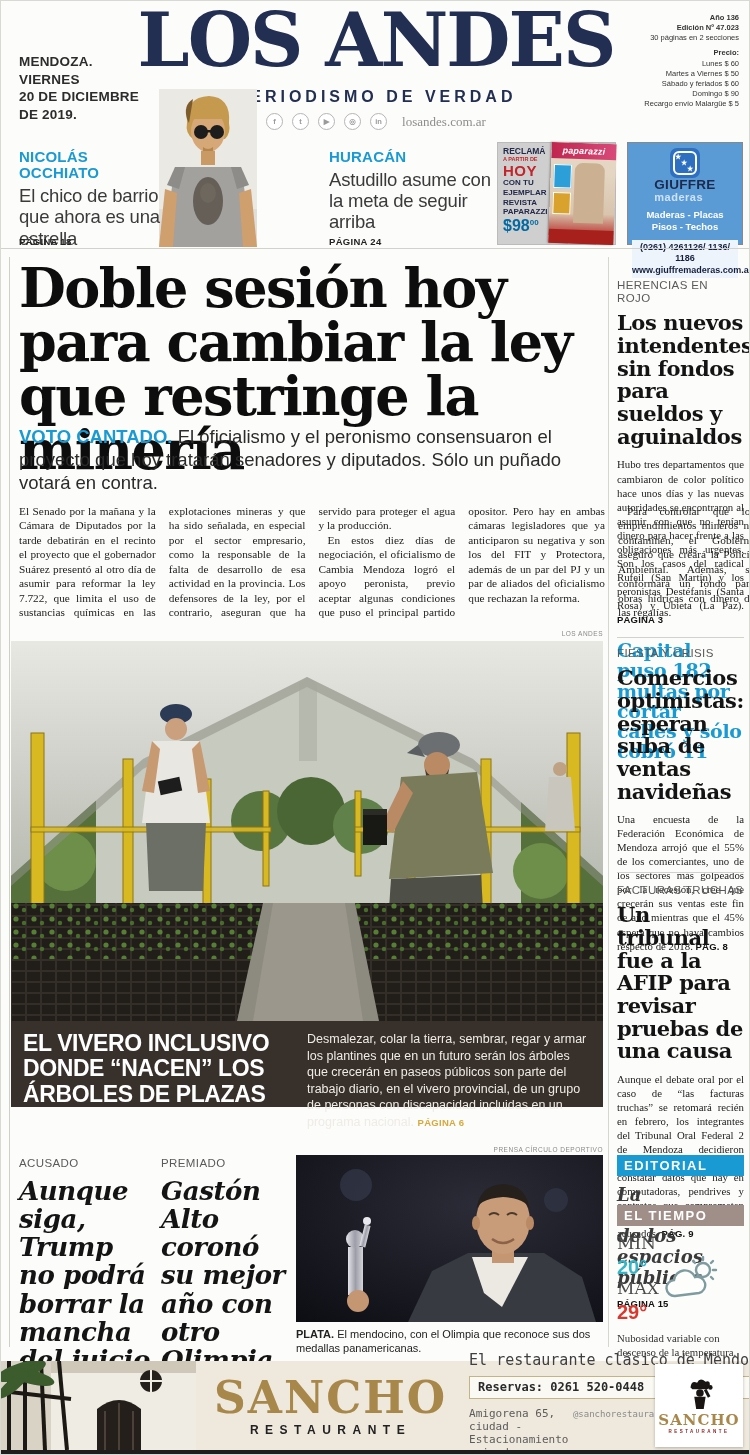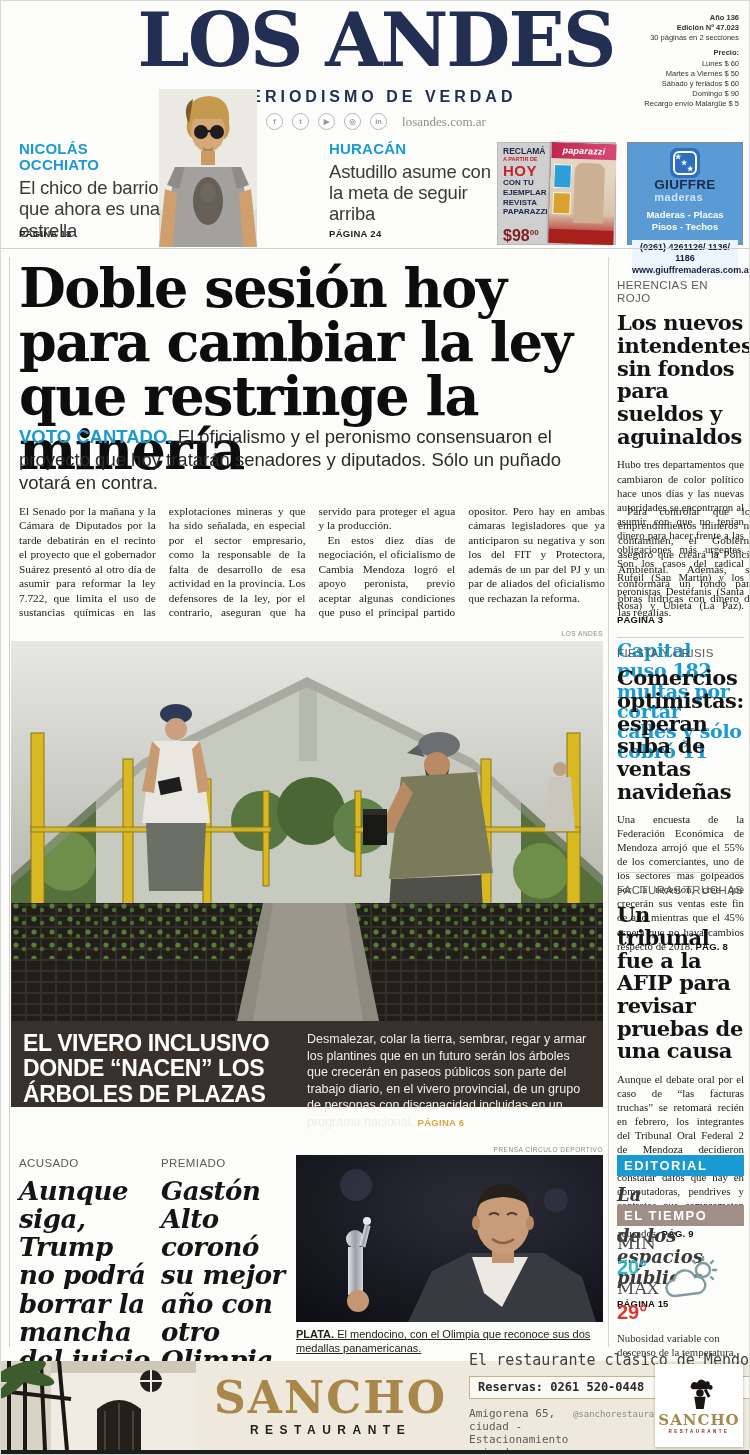--- a/index.html
+++ b/index.html
@@ -12,32 +12,32 @@
             font:700 74px/1 "DejaVu Serif","Liberation Serif",serif;color:#222e52;letter-spacing:-2px;}
   .tagline{left:0;top:88px;width:750px;text-align:center;
            font:600 16px/1 "Liberation Sans",sans-serif;color:#222e52;letter-spacing:4px;}
   .socialrow{left:0;top:112px;width:750px;display:flex;justify-content:center;gap:9px;align-items:center;}
   .sicon{width:15px;height:15px;border-radius:50%;border:1px solid #b5b5b5;color:#9a9a9a;
          font:700 7.5px/15px "Liberation Sans",sans-serif;text-align:center;background:#fff;}
   .weburl{font:400 13px/15px "Liberation Serif",serif;color:#8d8d8d;margin-left:6px;}
   .edition{right:10px;top:12px;text-align:right;font:400 7.5px/1.35 "Liberation Sans",sans-serif;color:#333;}
   .edition .b{font-weight:700;}
   
-  .teaser{top:140px;width:152px;}
+  .teaser{top:148px;width:152px;}
   .tkick{font:800 15px/1.08 "Liberation Sans",sans-serif;color:#1a9ad2;letter-spacing:.2px;}
   .thead{font:400 18.5px/1.14 "Liberation Sans",sans-serif;color:#3a3a3a;letter-spacing:-.2px;margin-top:4px;}
   .tpage{font:700 9.5px/1 "Liberation Sans",sans-serif;color:#222;letter-spacing:.3px;position:absolute;top:88px;}
   
   .ad-pap{left:497px;top:142px;width:117px;height:101px;background:#cfcfcf;display:flex;font-family:"Liberation Sans",sans-serif;box-shadow:0 0 0 1px #bbb;}
   .pap-left{width:52px;padding:4px 2px 0 5px;box-sizing:border-box;}
   .pap-l1{font:800 8.5px/1.1 "Liberation Sans",sans-serif;color:#22294a;}
   .pap-l2{font:700 5.5px/1.3 "Liberation Sans",sans-serif;color:#c0262b;}
   .pap-hoy{font:900 15px/1 "Liberation Sans",sans-serif;color:#c0262b;letter-spacing:.5px;}
   .pap-l4{font:800 8px/1.2 "Liberation Sans",sans-serif;color:#22294a;}
-  .pap-price{font:800 16px/1 "Liberation Sans",sans-serif;color:#7f1d1d;margin-top:11px;}
+  .pap-price{font:800 16px/1 "Liberation Sans",sans-serif;color:#0369a1;margin-top:1px;}
   .pap-price sup{font-size:8px;}
   .pap-cover{position:relative;flex:1;background:linear-gradient(180deg,#e4d6c2 30%,#d9c4ae 70%,#b8352f 92%);overflow:hidden;transform:rotate(2deg);box-shadow:-1px 0 2px rgba(0,0,0,.35);}
   .pap-mast{position:absolute;left:0;top:0;right:0;height:16px;background:linear-gradient(90deg,#c0264f,#d84a7a);
             font:800 italic 9px/16px "Liberation Sans",sans-serif;color:#fff;text-align:center;letter-spacing:.2px;}
   .pap-box1{position:absolute;left:3px;top:22px;width:16px;height:22px;background:#2d9fd8;border:1px solid #fff;}
   .pap-box2{position:absolute;left:3px;top:50px;width:16px;height:20px;background:#d8a22d;border:1px solid #fff;}
   .pap-person{position:absolute;left:24px;top:20px;width:30px;height:60px;background:#cbb091;border-radius:8px 8px 0 0;}
   .pap-band{position:absolute;left:0;right:0;bottom:0;height:14px;background:#a8201c;}
   .ad-giu{left:627px;top:142px;width:114px;height:101px;background:#5b9bd5;box-shadow:0 0 0 1px #888;box-sizing:border-box;padding:5px 4px;}
   .giu-row{display:flex;align-items:center;flex-direction:column;}
@@ -101,20 +101,26 @@
           display:flex;flex-direction:column;align-items:center;justify-content:center;}
   .s-logo .nm{font:700 15px/1 "DejaVu Serif",serif;color:#a8874a;letter-spacing:1px;margin-top:2px;}
   .s-logo .tp{font:700 4.5px/1 "Liberation Sans",sans-serif;color:#8a2222;letter-spacing:2.5px;margin-top:2px;}
   .bottom-edge{left:0;right:0;top:1449px;height:6px;background:#1e1e1e;}
 </style>
 </head>
 <body>
 
 <div class="page">
 
+  <div class="abs dateline">
+    <div>MENDOZA.</div>
+    <div>VIERNES</div>
+    <div>20 DE DICIEMBRE</div>
+    <div>DE 2019.</div>
+  </div>
 
   <div class="abs masthead">LOS ANDES</div>
   <div class="abs tagline">PERIODISMO DE VERDAD</div>
 
   <div class="abs socialrow">
     <span class="sicon">f</span>
     <span class="sicon">t</span>
     <span class="sicon">▶</span>
     <span class="sicon">◎</span>
     <span class="sicon">in</span>
@@ -403,21 +409,21 @@
       <ellipse cx="234" cy="68" rx="4" ry="7" fill="#b98a64"></ellipse>
     </g>
     <g>
       <rect x="52" y="92" width="15" height="48" fill="url(#silver)"></rect>
       <circle cx="59" cy="84" r="9" fill="url(#silver)"></circle>
       <rect x="66" y="70" width="6" height="22" fill="url(#silver)" transform="rotate(14 69 81)"></rect>
       <circle cx="71" cy="66" r="4" fill="#e8e8ee"></circle>
       <circle cx="62" cy="146" r="11" fill="#c49671"></circle>
     </g>
   </svg>
-  <div class="abs tr-cap" style="left:295px;top:1327px;width:307px;text-decoration:underline;">
+  <div class="abs tr-cap" style="left:295px;top:1327px;width:307px;">
     <b>PLATA.</b>
     <span>El mendocino, con el Olimpia que reconoce sus dos medallas panamericanas.</span>
   </div>
 
   <div class="abs sancho">
     <svg width="195" height="89" viewBox="0 0 195 89" style="flex:0 0 auto;">
       <rect width="195" height="89" fill="#d9d3c6"></rect>
       <rect x="50" y="0" width="145" height="89" fill="#efece4"></rect>
       <rect x="50" y="0" width="145" height="12" fill="#cfc8b8"></rect>
       <circle cx="150" cy="20" r="11" fill="#241f1a"></circle>

